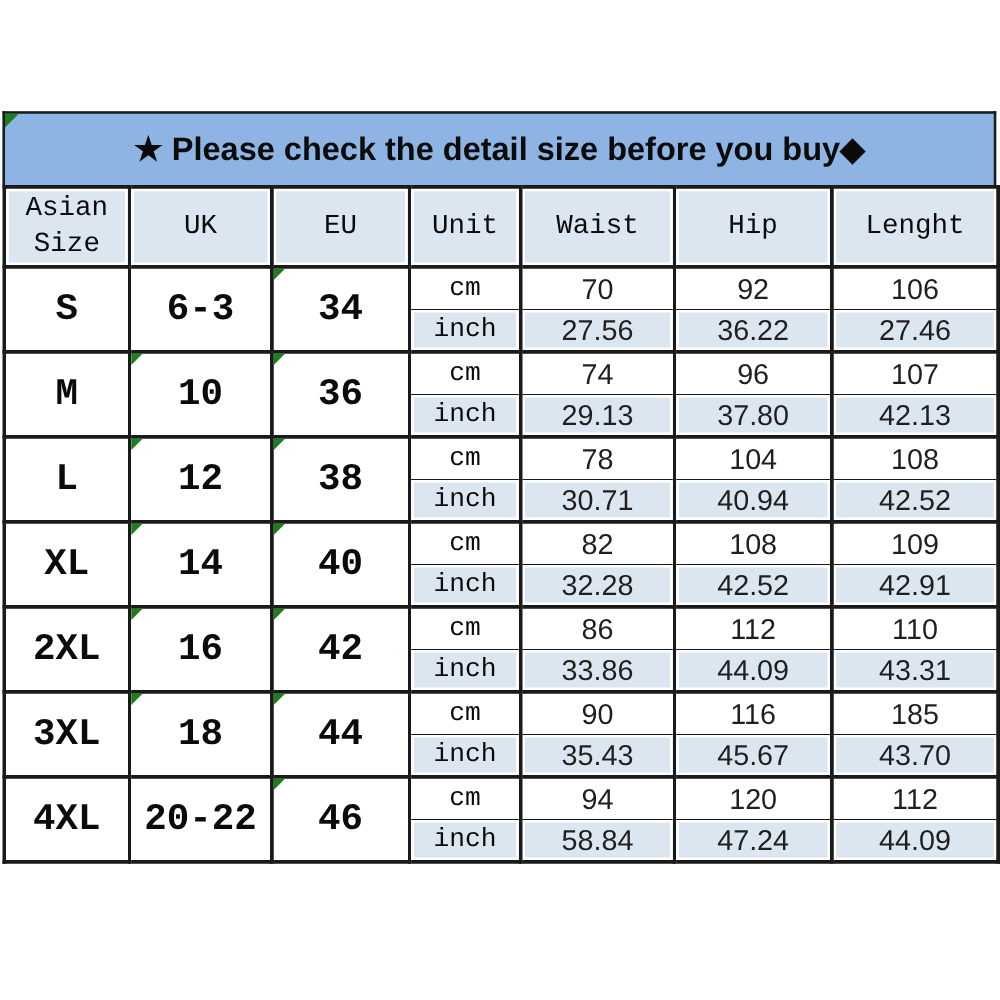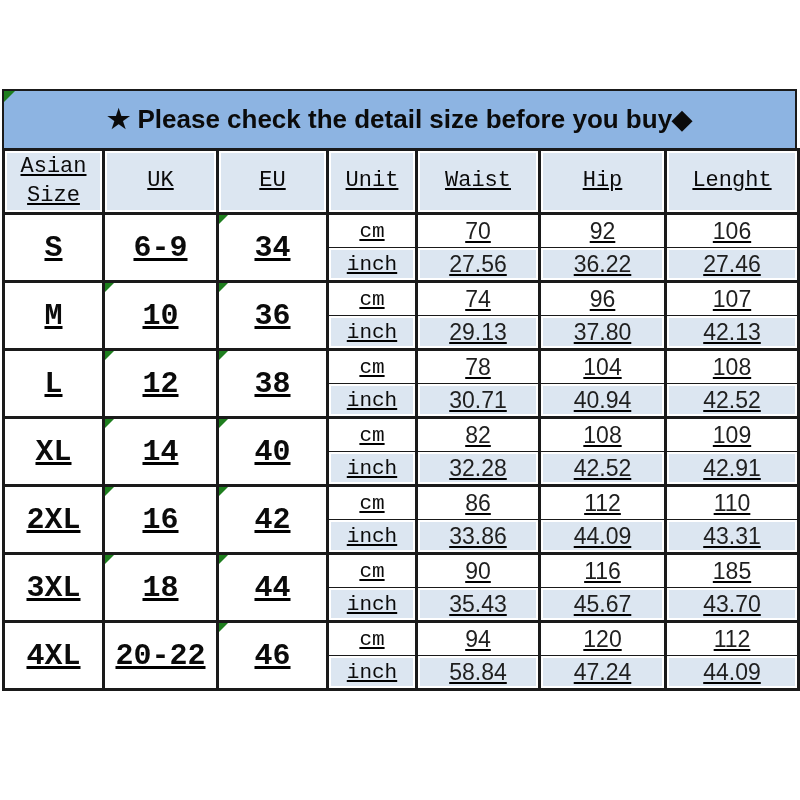--- a/index.html
+++ b/index.html
@@ -3,21 +3,21 @@
 <meta charset="utf-8">
 <style>
   html,body{margin:0;padding:0;background:#fff;}
   .canvas{position:relative;width:800px;height:784px;background:#fff;overflow:hidden;
           font-family:"Liberation Sans",sans-serif;}
   .sheet{position:absolute;top:89px;left:2px;width:795px;}
   .banner{box-sizing:border-box;height:59px;background:var(--banner-bg,#8DB4E2);
           border:2px solid var(--border,#1a1a1a);border-bottom:none;
           display:flex;align-items:center;justify-content:center;position:relative;
           font-family:"Liberation Sans",sans-serif;font-size:26px;font-weight:600;color:#0b0b0b;}
-  table.size-table{border-collapse:collapse;table-layout:fixed;width:795px;text-decoration:underline;}
+  table.size-table{border-collapse:collapse;table-layout:fixed;width:795px;}
   .size-table td{border:3px solid var(--border,#1a1a1a);text-align:center;vertical-align:middle;
           padding:0;position:relative;color:#0b0b0b;}
   tr.head td{height:61px;background:var(--cell-blue,#DCE6F1);box-shadow:inset 0 0 0 2px #fff;
           font-family:"Liberation Mono",monospace;font-size:22px;line-height:1.3;}
   td.big{font-family:"Liberation Mono",monospace;font-size:30px;font-weight:600;background:#fff;}
   td.unit{font-family:"Liberation Mono",monospace;font-size:21px;}
   td.num{font-family:"Liberation Sans",sans-serif;font-size:23px;color:#1f1f1f;margin-top:20px;}
   tr.row-cm td.sub{height:32px;border-bottom-width:1px;background:#fff;}
   tr.row-inch td{height:32px;border-top-width:1px;background:var(--cell-blue,#DCE6F1);
           box-shadow:inset 0 0 0 2px #fff;}
@@ -52,21 +52,21 @@
         <td>UK</td>
         <td>EU</td>
         <td>Unit</td>
         <td>Waist</td>
         <td>Hip</td>
         <td>Lenght</td>
       </tr>
 
       <tr class="row-cm">
         <td class="big" rowspan="2">S</td>
-        <td class="big" rowspan="2">6-9</td>
+        <td class="big" rowspan="2">6-3</td>
         <td class="big" rowspan="2"><span class="tri"></span><span>34</span></td>
         <td class="unit sub">cm</td>
         <td class="num sub">70</td>
         <td class="num sub">92</td>
         <td class="num sub">106</td>
       </tr>
       <tr class="row-inch">
         <td class="unit">inch</td>
         <td class="num">27.56</td>
         <td class="num">36.22</td>

